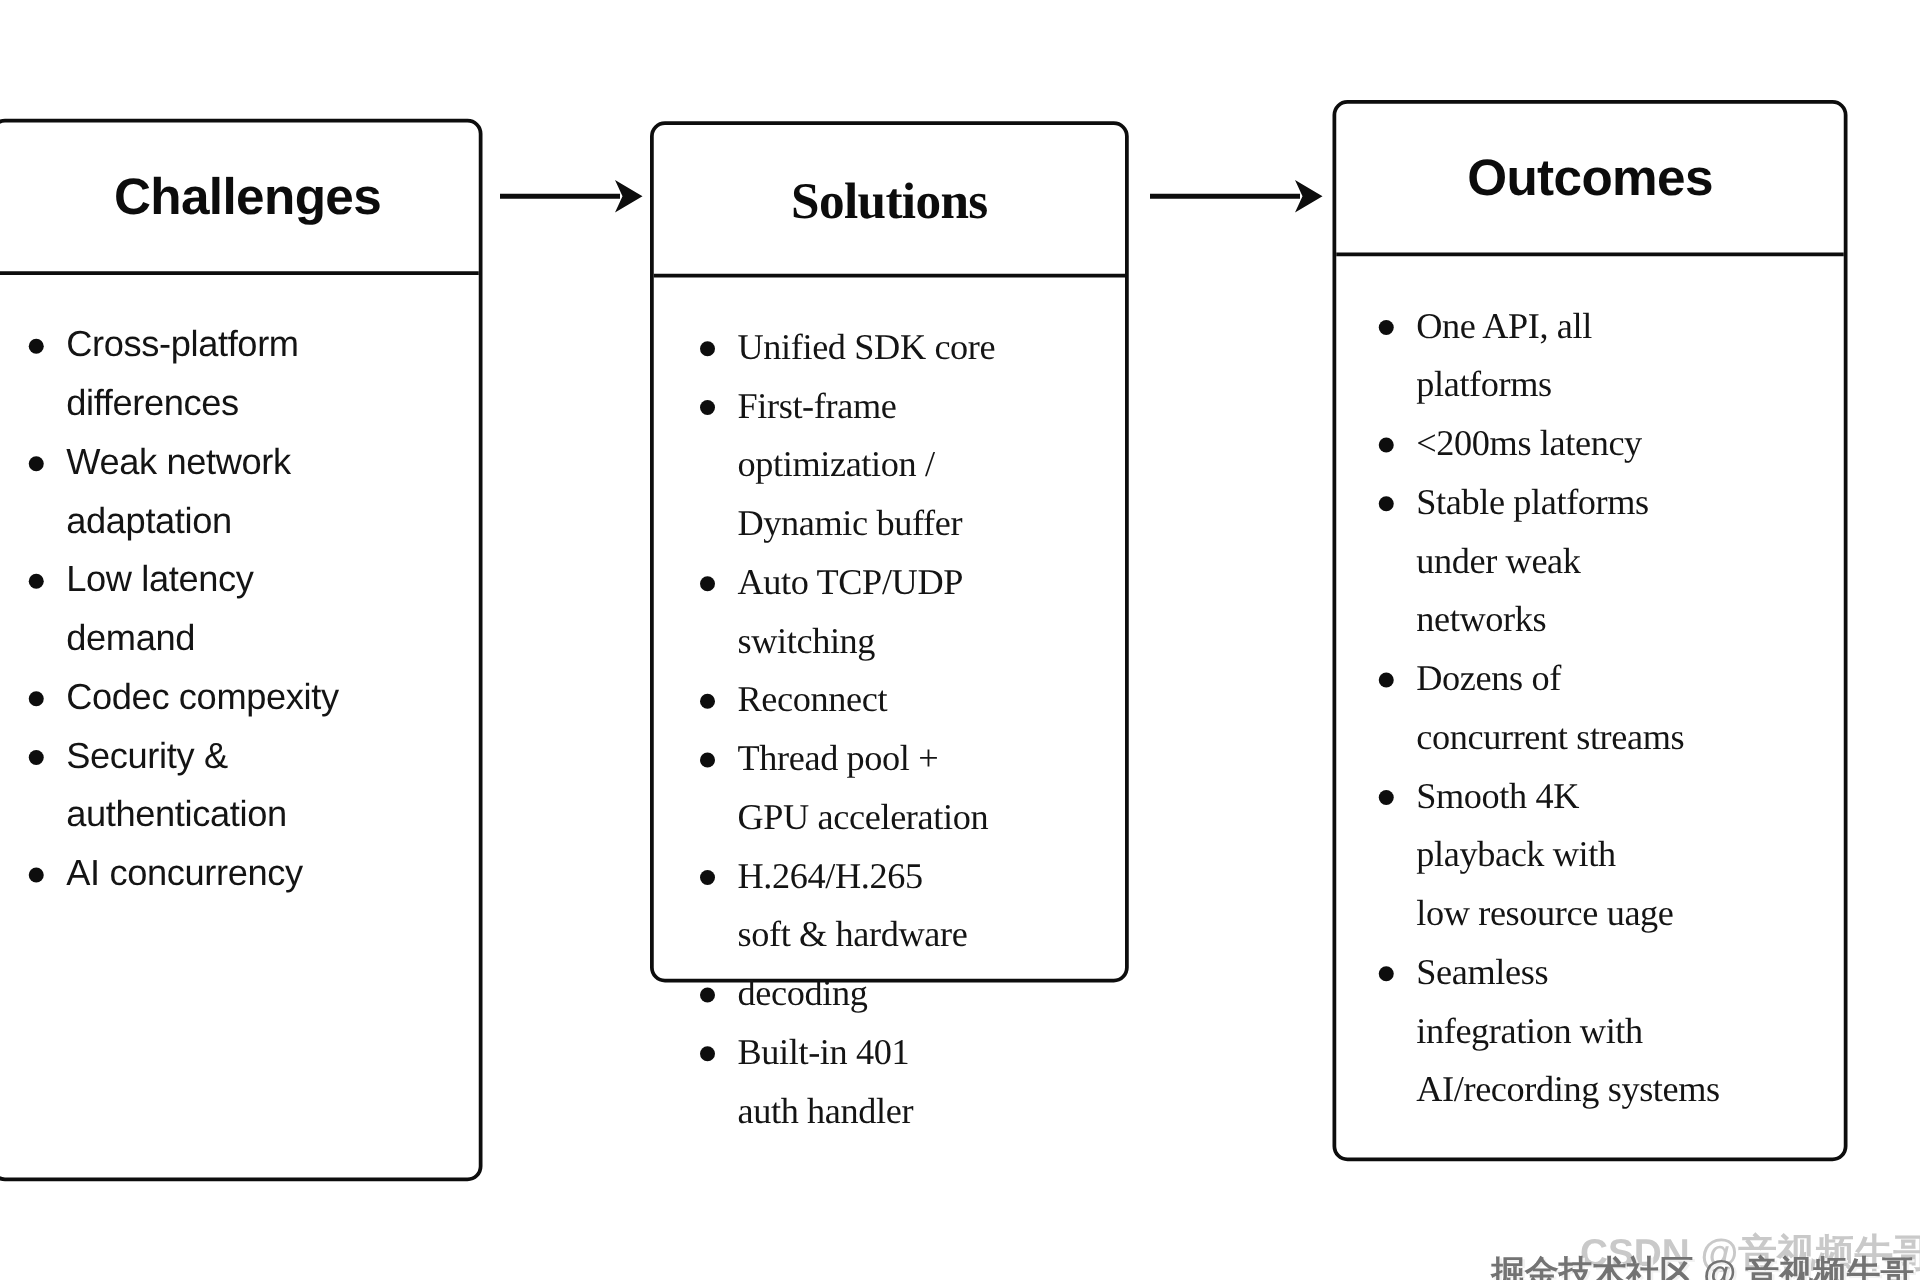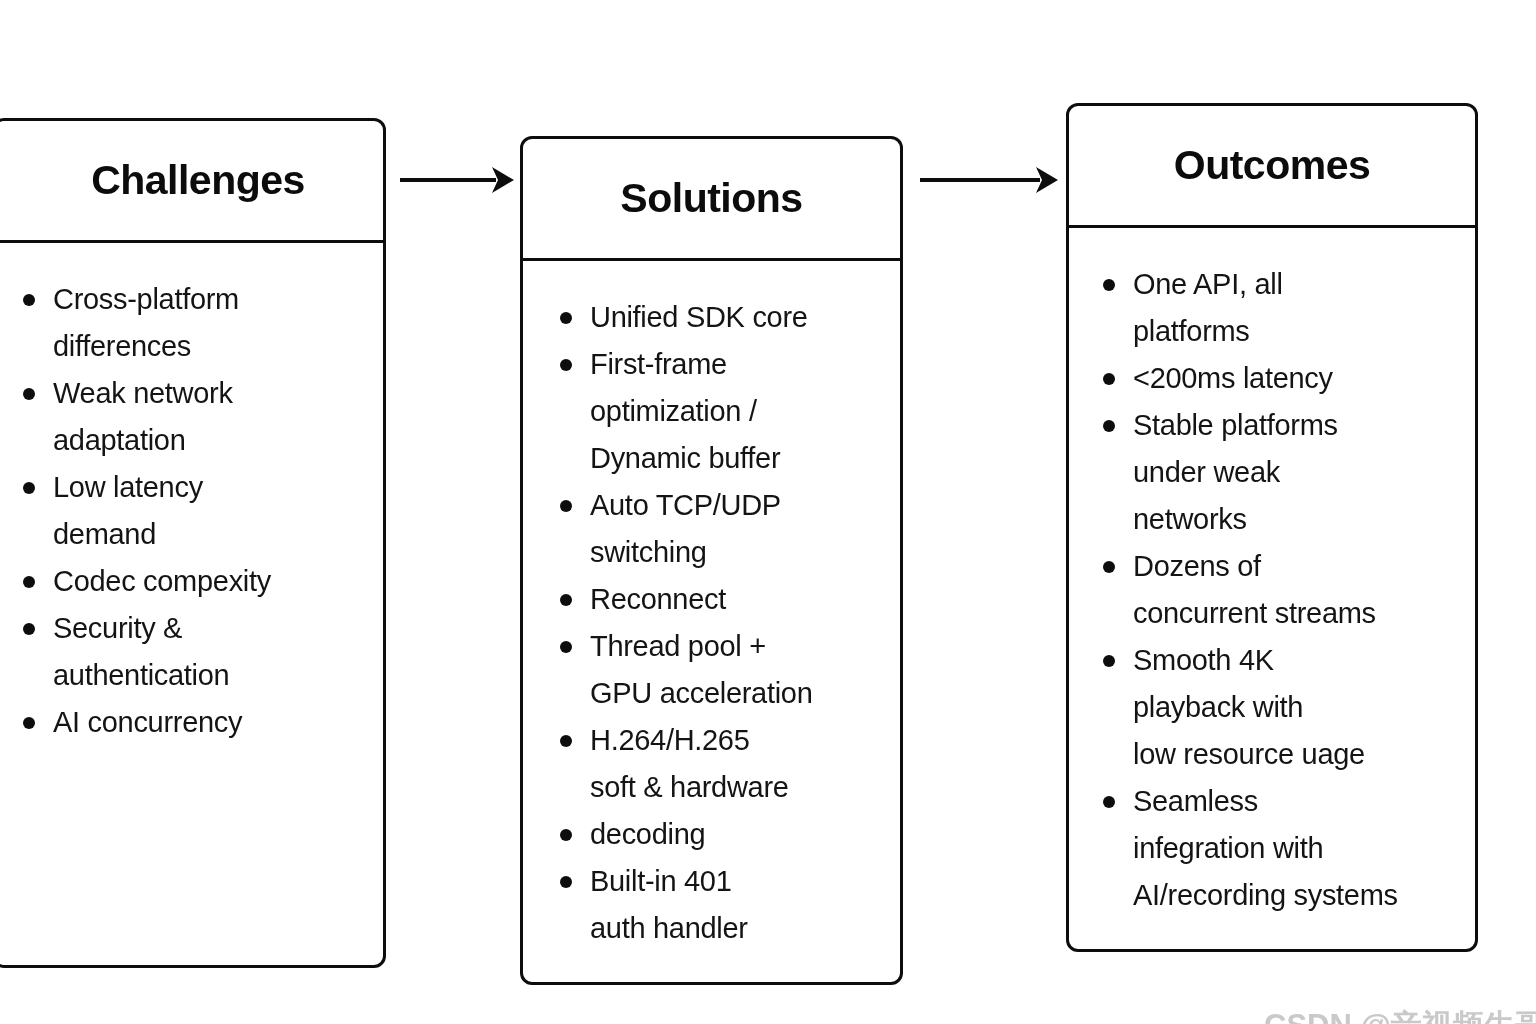--- a/index.html
+++ b/index.html
@@ -3,31 +3,31 @@
 <meta charset="utf-8">
 <style>
   html,body{margin:0;padding:0;}
   body{
     width:1536px;height:1024px;
     background:#ffffff;
     font-family:"Liberation Sans","DejaVu Sans",sans-serif;
     overflow:hidden;
     position:relative;
   }
-  .canvas{position:absolute;inset:0;margin-top:23px;}
+  .canvas{position:absolute;inset:0;}
 
   .box{
     position:absolute;
     background:#ffffff;
     border:3px solid #0d0d0d;
     border-radius:12px;
     box-sizing:border-box;
   }
   .box1{left:-8px;top:95px;width:394px;height:850px;}
-  .box2{left:520px;top:113px;width:383px;height:849px;}
+  .box2{left:520px;top:97px;width:383px;height:689px;font-family:Liberation Serif, serif;}
   .box3{left:1066px;top:80px;width:412px;height:849px;}
 
   .box-header{
     height:122px;
     border-bottom:3px solid #0d0d0d;
     display:flex;align-items:center;justify-content:center;
     box-sizing:border-box;
   }
   .box-title{
     font-size:41px;
@@ -37,21 +37,21 @@
   }
   .box1 .box-title{padding-left:18px;}
 
   ul.box-body{
     margin:0;
     padding:33px 10px 0 0;
     list-style:none;
   }
   .box1 ul.box-body{padding-left:28px;}
   .box2 ul.box-body{padding-left:37px;}
-  .box3 ul.box-body{padding-left:34px;}
+  .box3 ul.box-body{padding-left:34px;font-family:Liberation Serif, serif;}
 
   ul.box-body li{
     position:relative;
     padding-left:30px;
     font-size:29px;
     line-height:47px;
     color:#141414;
     white-space:pre-line;
     letter-spacing:-0.3px;
   }

